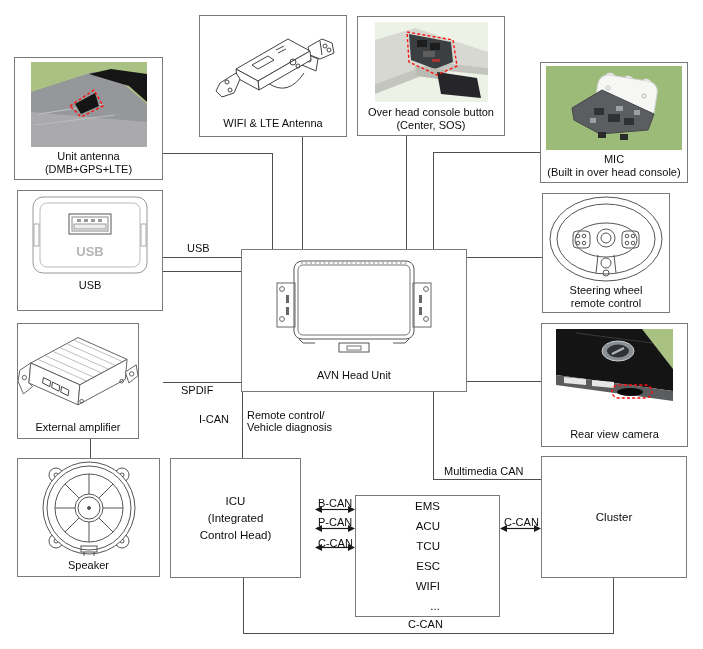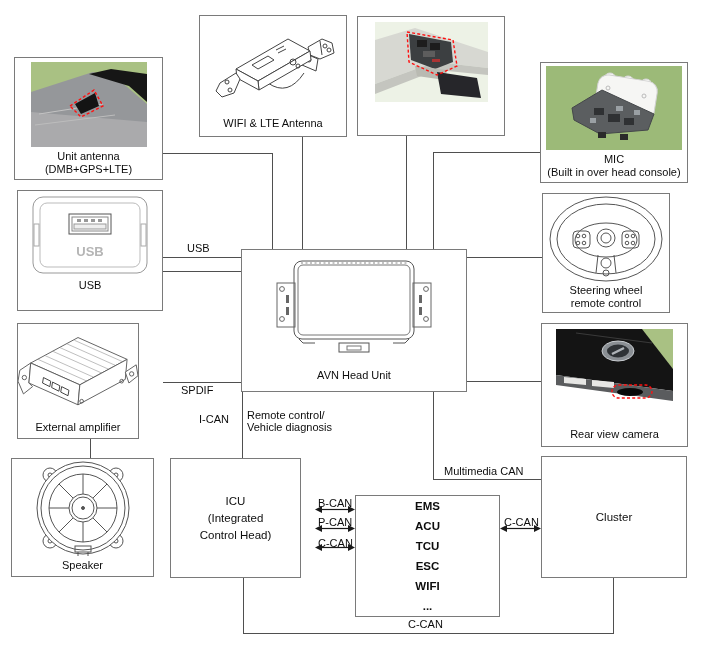--- a/index.html
+++ b/index.html
@@ -4,21 +4,21 @@
 <style>
   html,body{margin:0;padding:0;background:#fff;}
   .stage{position:relative;width:703px;height:649px;background:#fff;
          font-family:"Liberation Sans",sans-serif;color:#0d0d0d;overflow:hidden;}
   .box{position:absolute;border:1px solid #7a7a7a;background:#fff;box-sizing:border-box;
        display:flex;flex-direction:column;align-items:center;}
   .ill{display:flex;align-items:center;justify-content:center;width:100%;}
   .lbl{text-align:center;font-size:11px;line-height:13px;}
   .txtbox{justify-content:center;}
   .bigtext{font-size:11.5px;line-height:17px;text-align:center;}
-  .emslist{font-size:11.5px;line-height:20px;text-align:center;font-weight:bold;}
+  .emslist{font-size:11.5px;line-height:20px;text-align:right;}
   .ln{position:absolute;background:#4f4f4f;}
   .clabel{position:absolute;font-size:11px;line-height:12px;white-space:nowrap;}
   .arrow{position:absolute;}
   .arrow line{stroke:#1a1a1a;stroke-width:1.2;}
   .arrow polygon{fill:#1a1a1a;}
   svg{display:block;}
 </style>
 </head>
 <body>
 
@@ -133,20 +133,24 @@
         <polygon points="0,62 60,40 113,46 113,53 62,48 0,72" fill="#c4c5bf"></polygon>
         <polygon points="34,12 76,20 78,40 60,47 36,38" fill="#3c3f41"></polygon>
         <rect x="42" y="18" width="10" height="7" fill="#1d1d1d"></rect>
         <rect x="55" y="21" width="10" height="7" fill="#1d1d1d"></rect>
         <rect x="48" y="29" width="12" height="6" fill="#5d5d5d"></rect>
         <rect x="57" y="37" width="8" height="3" fill="#a33"></rect>
         <polygon points="40,44 72,48 70,58 42,54" fill="#b9bab2"></polygon>
         <polygon points="62,50 102,56 106,76 66,72" fill="#26262a"></polygon>
         <polygon points="32,10 78,18 82,44 62,53 34,40" fill="none" stroke="#ff1111" stroke-width="1.4" stroke-dasharray="3 2.2"></polygon>
       </svg>
+    </div>
+    <div class="lbl">
+      <div>Over head console button</div>
+      <div>(Center, SOS)</div>
     </div>
   </div>
 
   <div class="box" style="left:540px;top:62px;width:148px;height:121px">
     <div class="ill" style="height:90px">
       <svg width="136" height="84" viewBox="0 0 136 84">
         <rect width="136" height="84" fill="#9cba78"></rect>
         <ellipse cx="64" cy="11" rx="5" ry="4" fill="#f6f6f4" stroke="#d5d5d5"></ellipse>
         <ellipse cx="82" cy="14" rx="5" ry="4" fill="#f6f6f4" stroke="#d5d5d5"></ellipse>
         <ellipse cx="100" cy="17" rx="5" ry="4" fill="#f6f6f4" stroke="#d5d5d5"></ellipse>
@@ -292,21 +296,21 @@
         <polygon points="36,51 58,53 58,59 36,57" fill="#e6e6e4"></polygon>
         <ellipse cx="74" cy="63" rx="13" ry="4" fill="#0a0a0a"></ellipse>
         <rect x="56" y="56" width="40" height="13" rx="6.5" fill="none" stroke="#ff1111" stroke-width="1.4" stroke-dasharray="3 2.2"></rect>
       </svg>
     </div>
     <div class="lbl">
       <div>Rear view camera</div>
     </div>
   </div>
 
-  <div class="box" style="left:11px;top:458px;width:143px;height:119px">
+  <div class="box" style="left:17px;top:458px;width:143px;height:119px">
     <div class="ill" style="height:100px">
       <svg width="116" height="98" viewBox="0 0 116 98" fill="none" stroke="#555" stroke-width="1">
         <circle cx="25" cy="15" r="7"></circle>
           <circle cx="25" cy="15" r="2"></circle>
         <circle cx="91" cy="15" r="7"></circle>
           <circle cx="91" cy="15" r="2"></circle>
         <circle cx="25" cy="81" r="7"></circle>
           <circle cx="25" cy="81" r="2"></circle>
         <circle cx="91" cy="81" r="7"></circle>
           <circle cx="91" cy="81" r="2"></circle>

